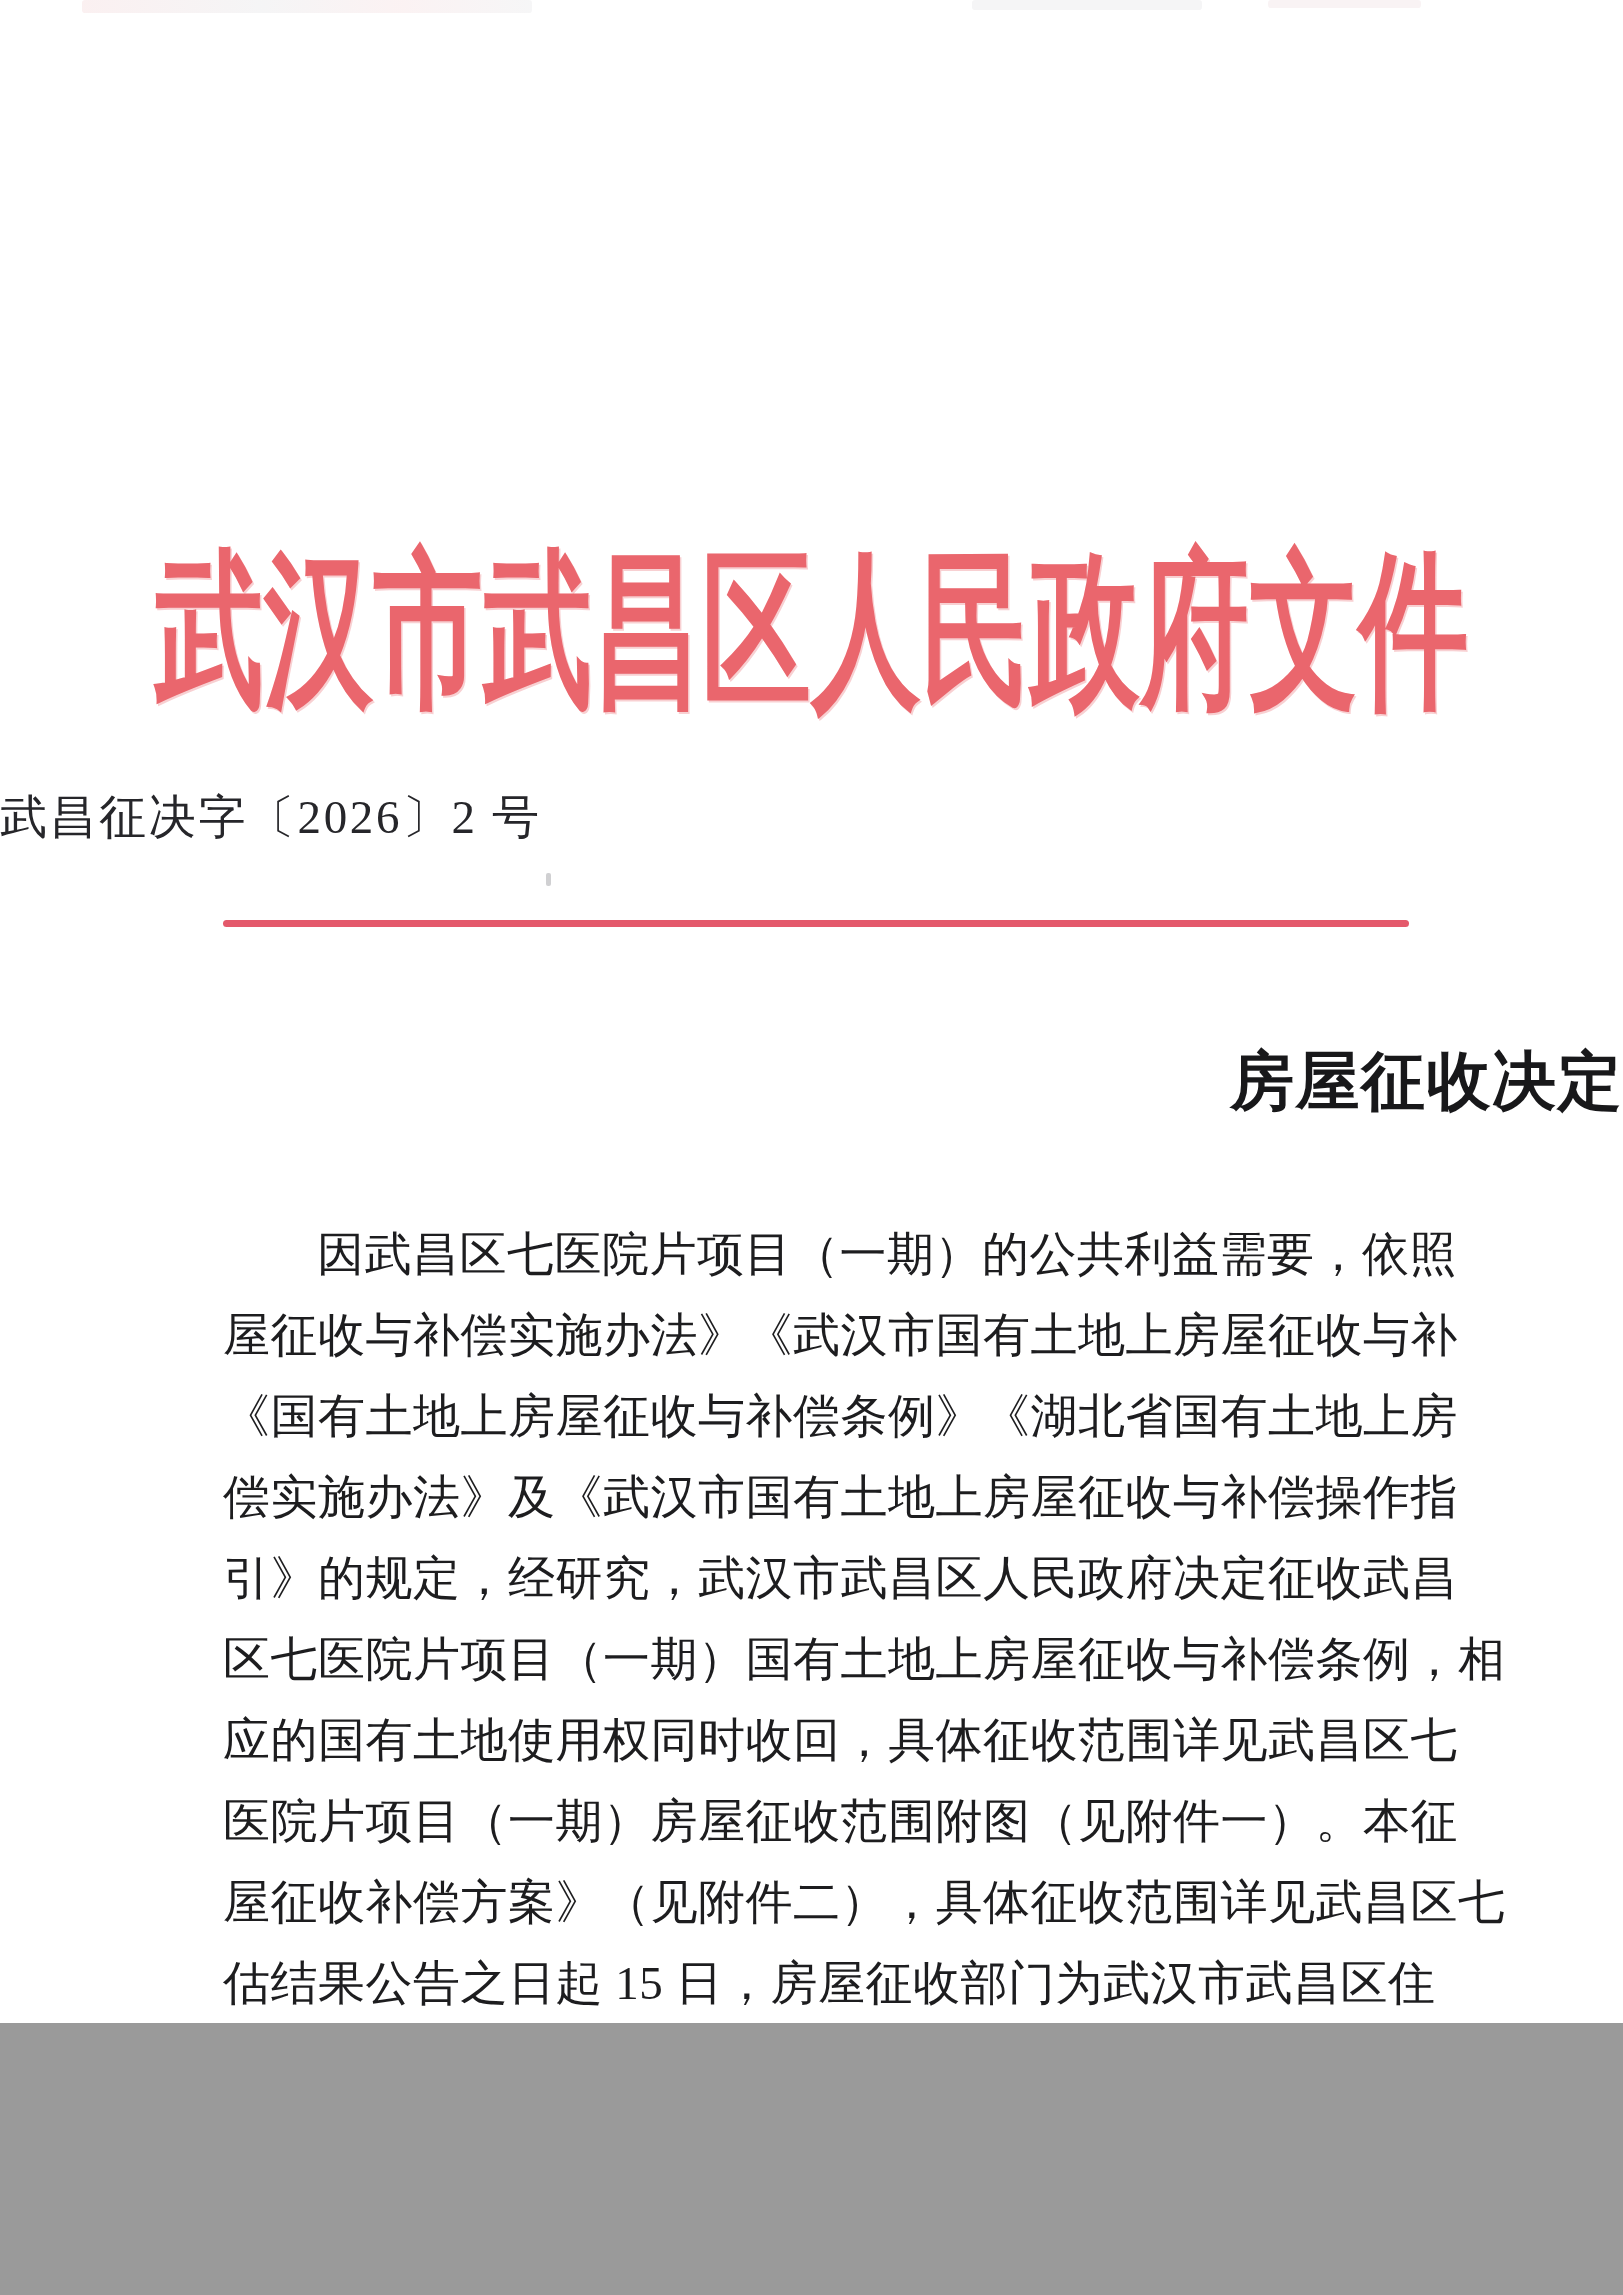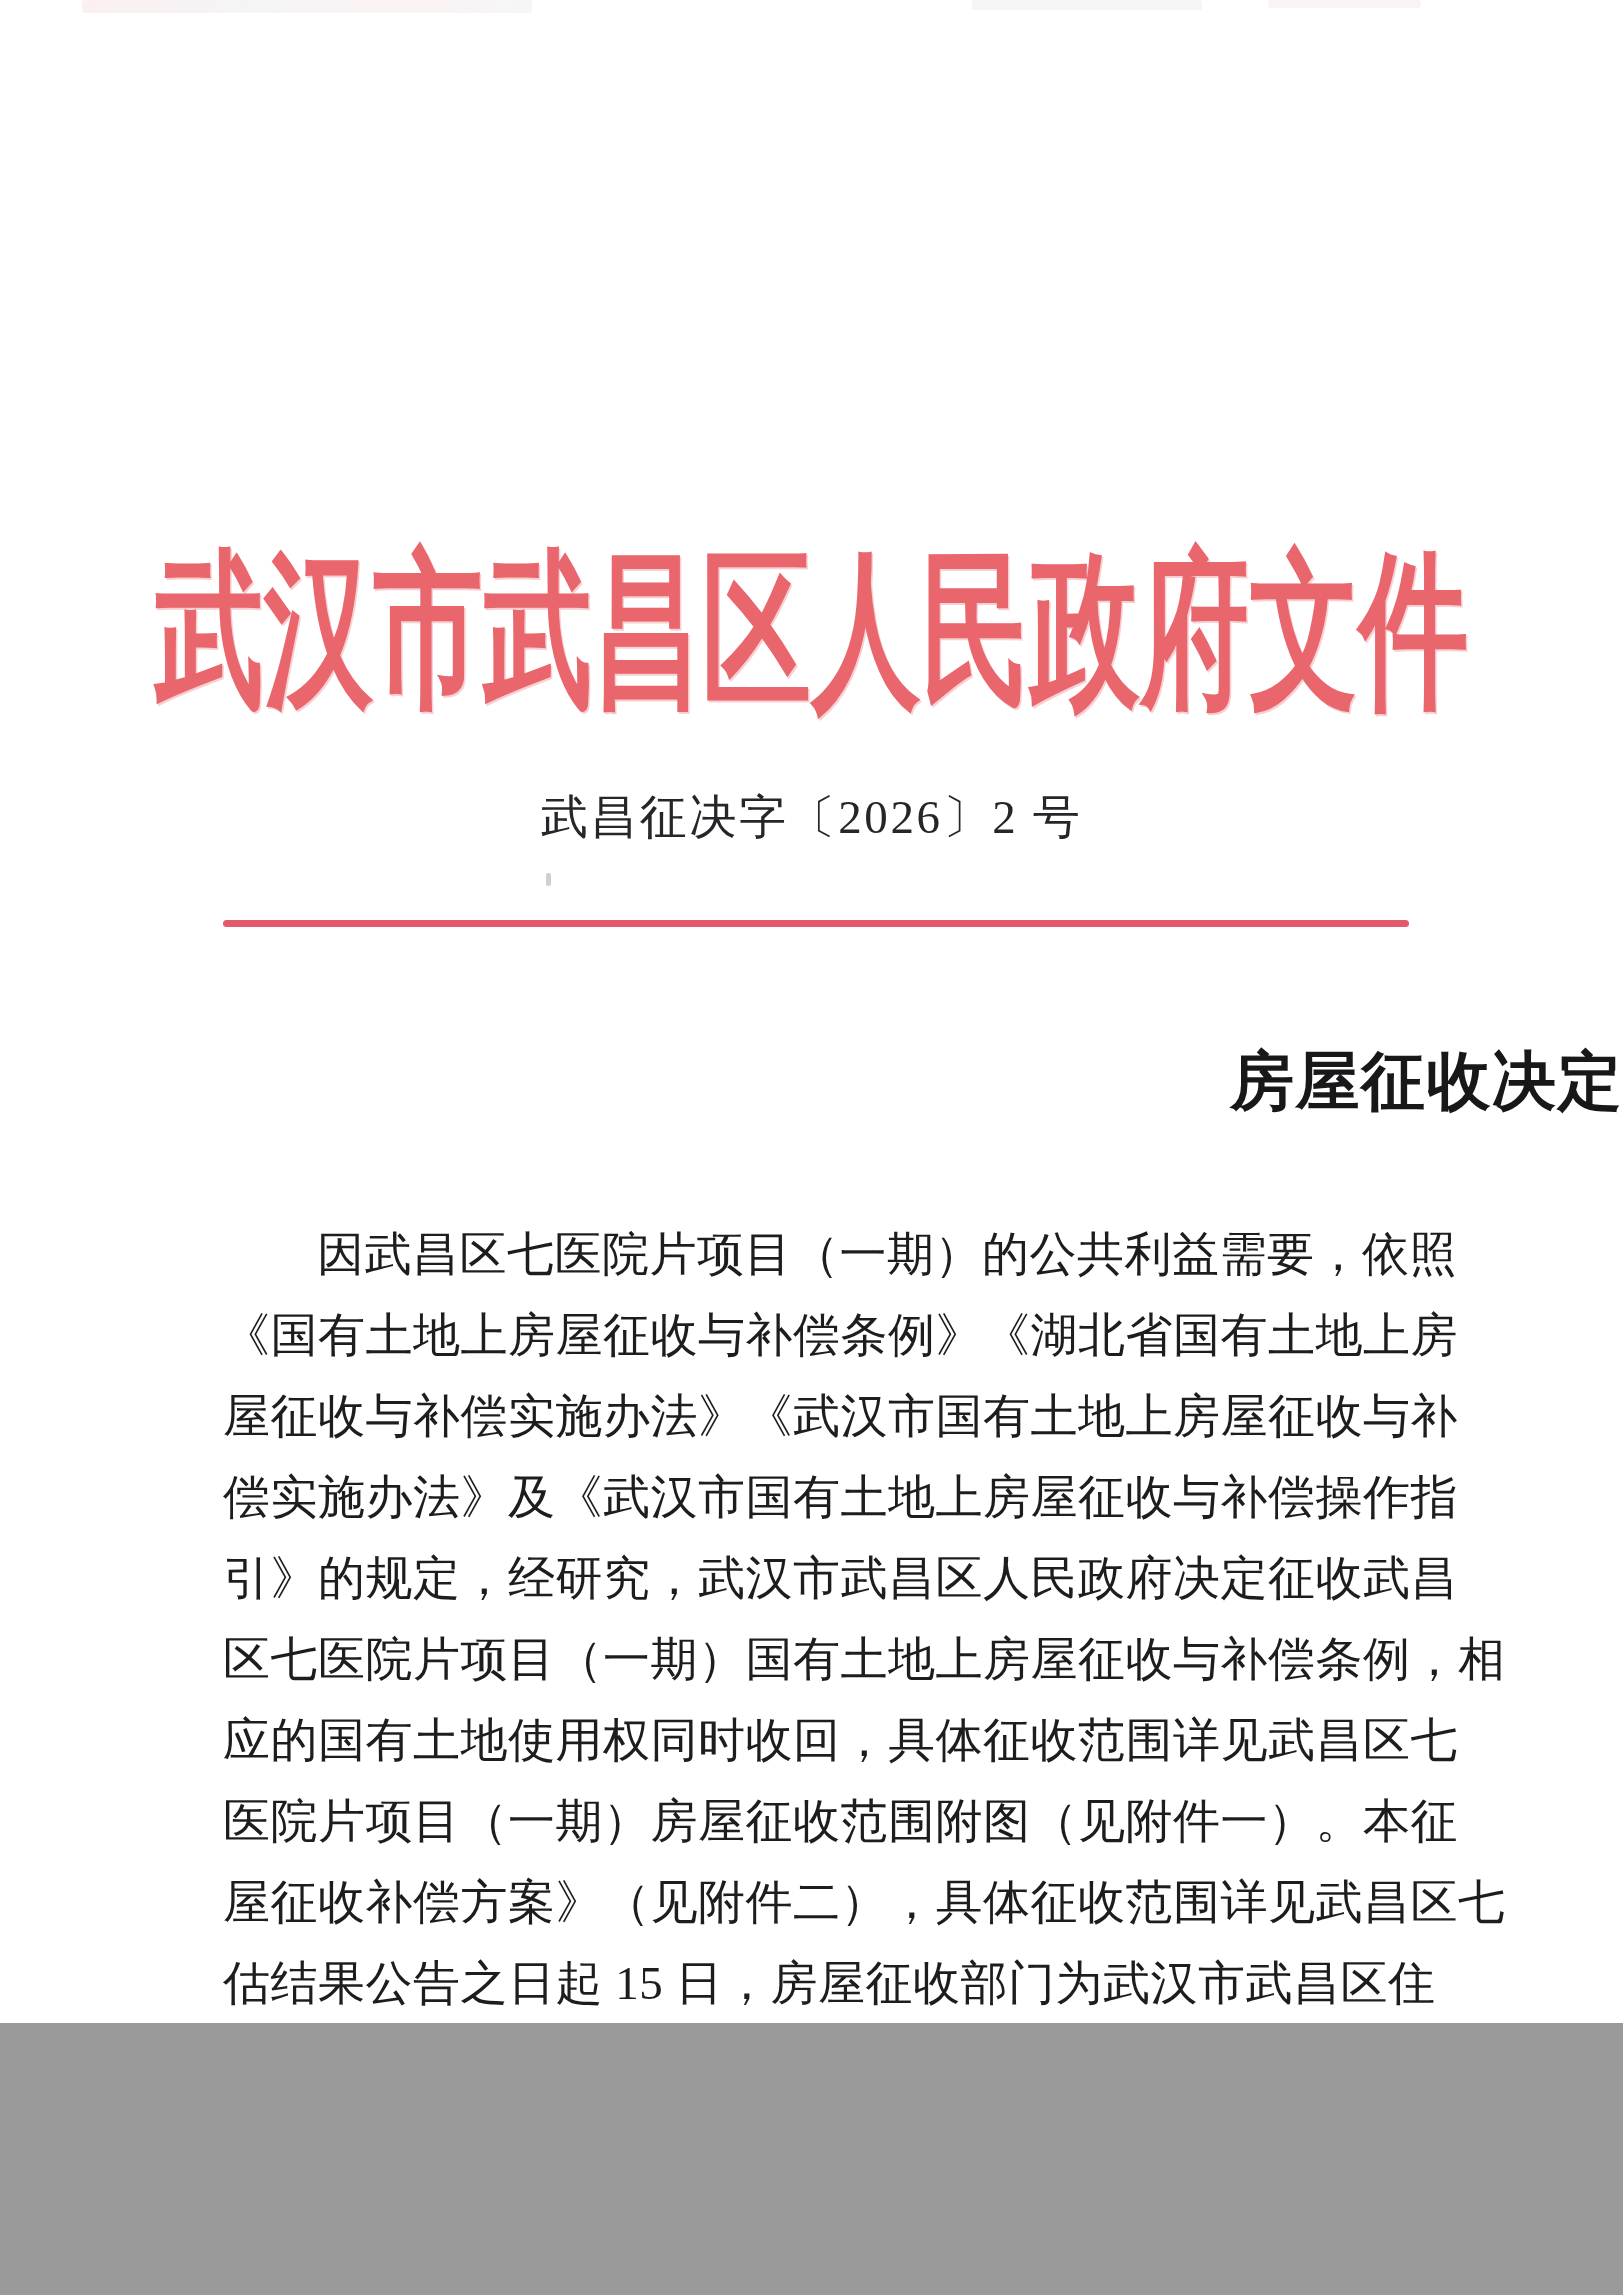--- a/index.html
+++ b/index.html
@@ -46,21 +46,20 @@
     transform-origin: top center;
     text-shadow: 1.5px 1.5px 0 rgba(235, 120, 125, 0.35);
   }
 
   
   .doc-number {
     position: absolute;
     left: 0;
     top: 786px;
     width: 100%;
-    text-align: center;
     font-size: 47px;
     letter-spacing: 2.6px;
     color: #26262a;
     white-space: nowrap;
   }
 
   
   .red-rule {
     position: absolute;
     left: 223px;
@@ -144,22 +143,22 @@
   <div class="doc-number">武昌征决字〔2026〕2 号</div>
 
   <div class="speck"></div>
 
   <div class="red-rule" style="background-color: rgb(228, 89, 107);"></div>
 
   <div class="doc-title">房屋征收决定</div>
 
   <div class="body-block" style="color: rgb(29, 29, 31);">
     <span class="body-line first-line">因武昌区七医院片项目（一期）的公共利益需要，依照</span>
+    <span class="body-line">屋征收与补偿实施办法》《武汉市国有土地上房屋征收与补</span>
     <span class="body-line">《国有土地上房屋征收与补偿条例》《湖北省国有土地上房</span>
-    <span class="body-line">屋征收与补偿实施办法》《武汉市国有土地上房屋征收与补</span>
     <span class="body-line">偿实施办法》及《武汉市国有土地上房屋征收与补偿操作指</span>
     <span class="body-line">引》的规定，经研究，武汉市武昌区人民政府决定征收武昌</span>
     <span class="body-line">区七医院片项目（一期）国有土地上房屋征收与补偿条例，相</span>
     <span class="body-line">应的国有土地使用权同时收回，具体征收范围详见武昌区七</span>
     <span class="body-line">医院片项目（一期）房屋征收范围附图（见附件一）。本征</span>
     <span class="body-line">屋征收补偿方案》（见附件二），具体征收范围详见武昌区七</span>
     <span class="body-line">估结果公告之日起 15 日，房屋征收部门为武汉市武昌区住</span>
   </div>
 
   <div class="page-number">1</div>

